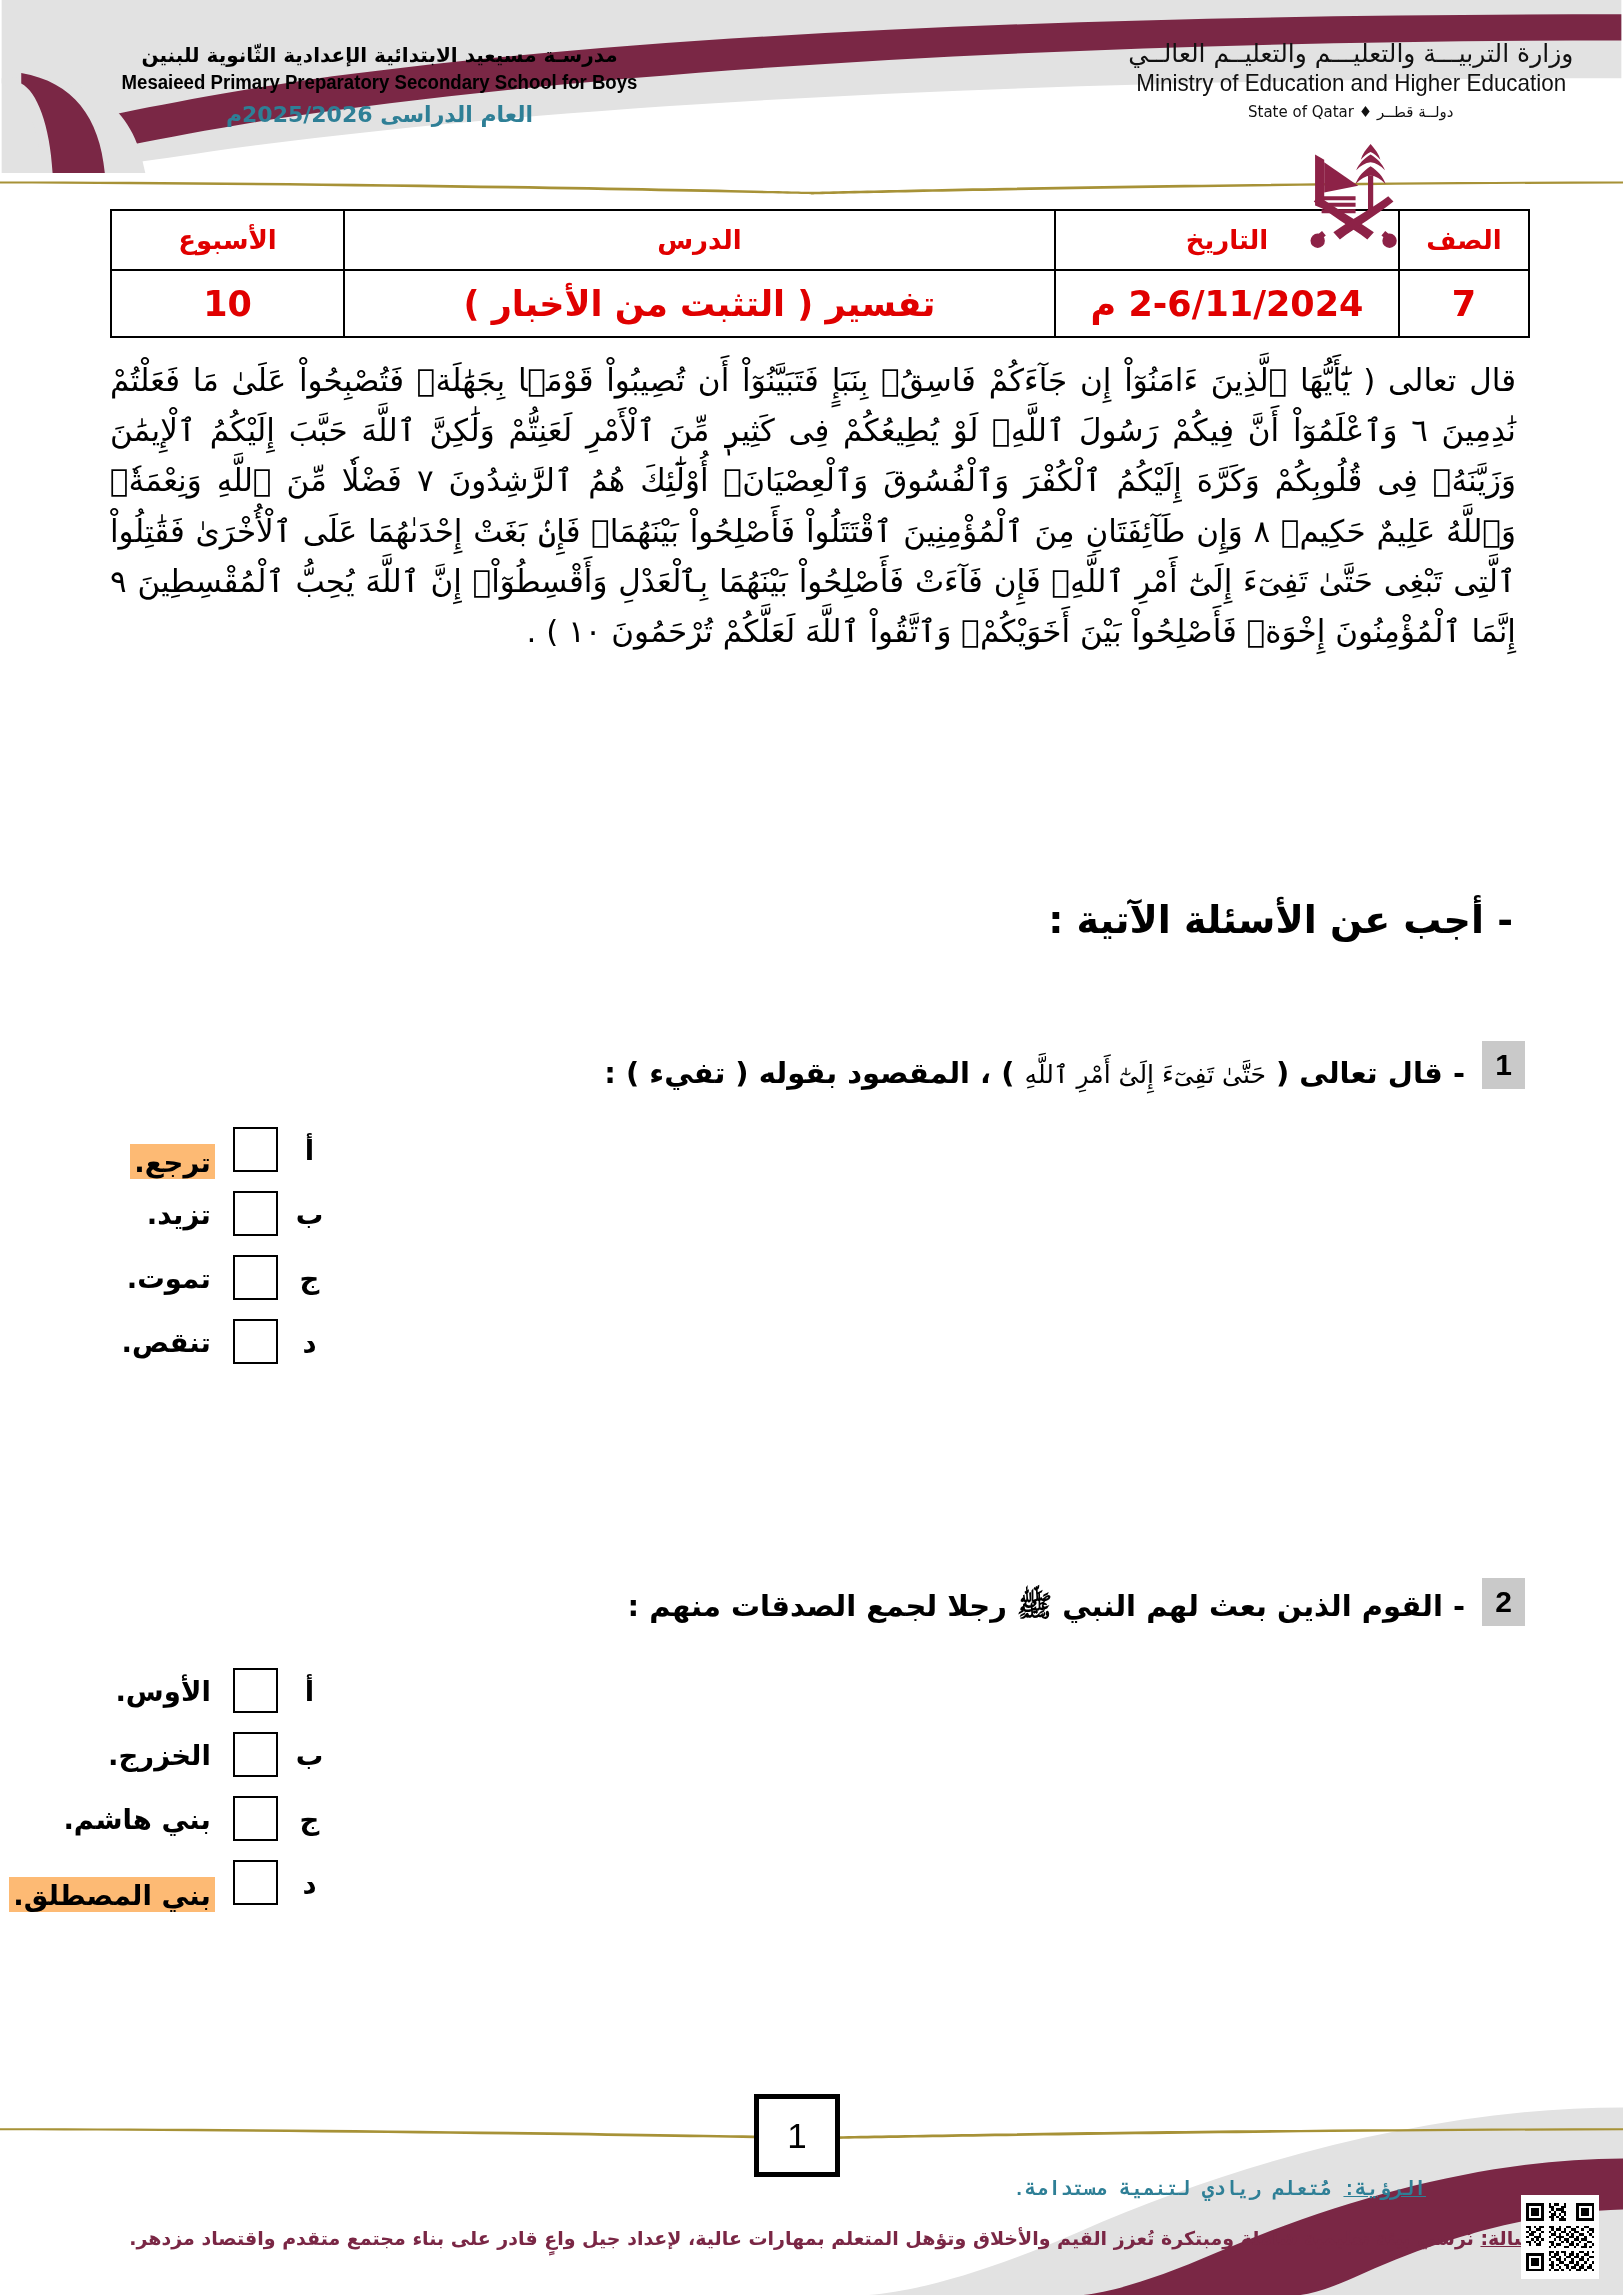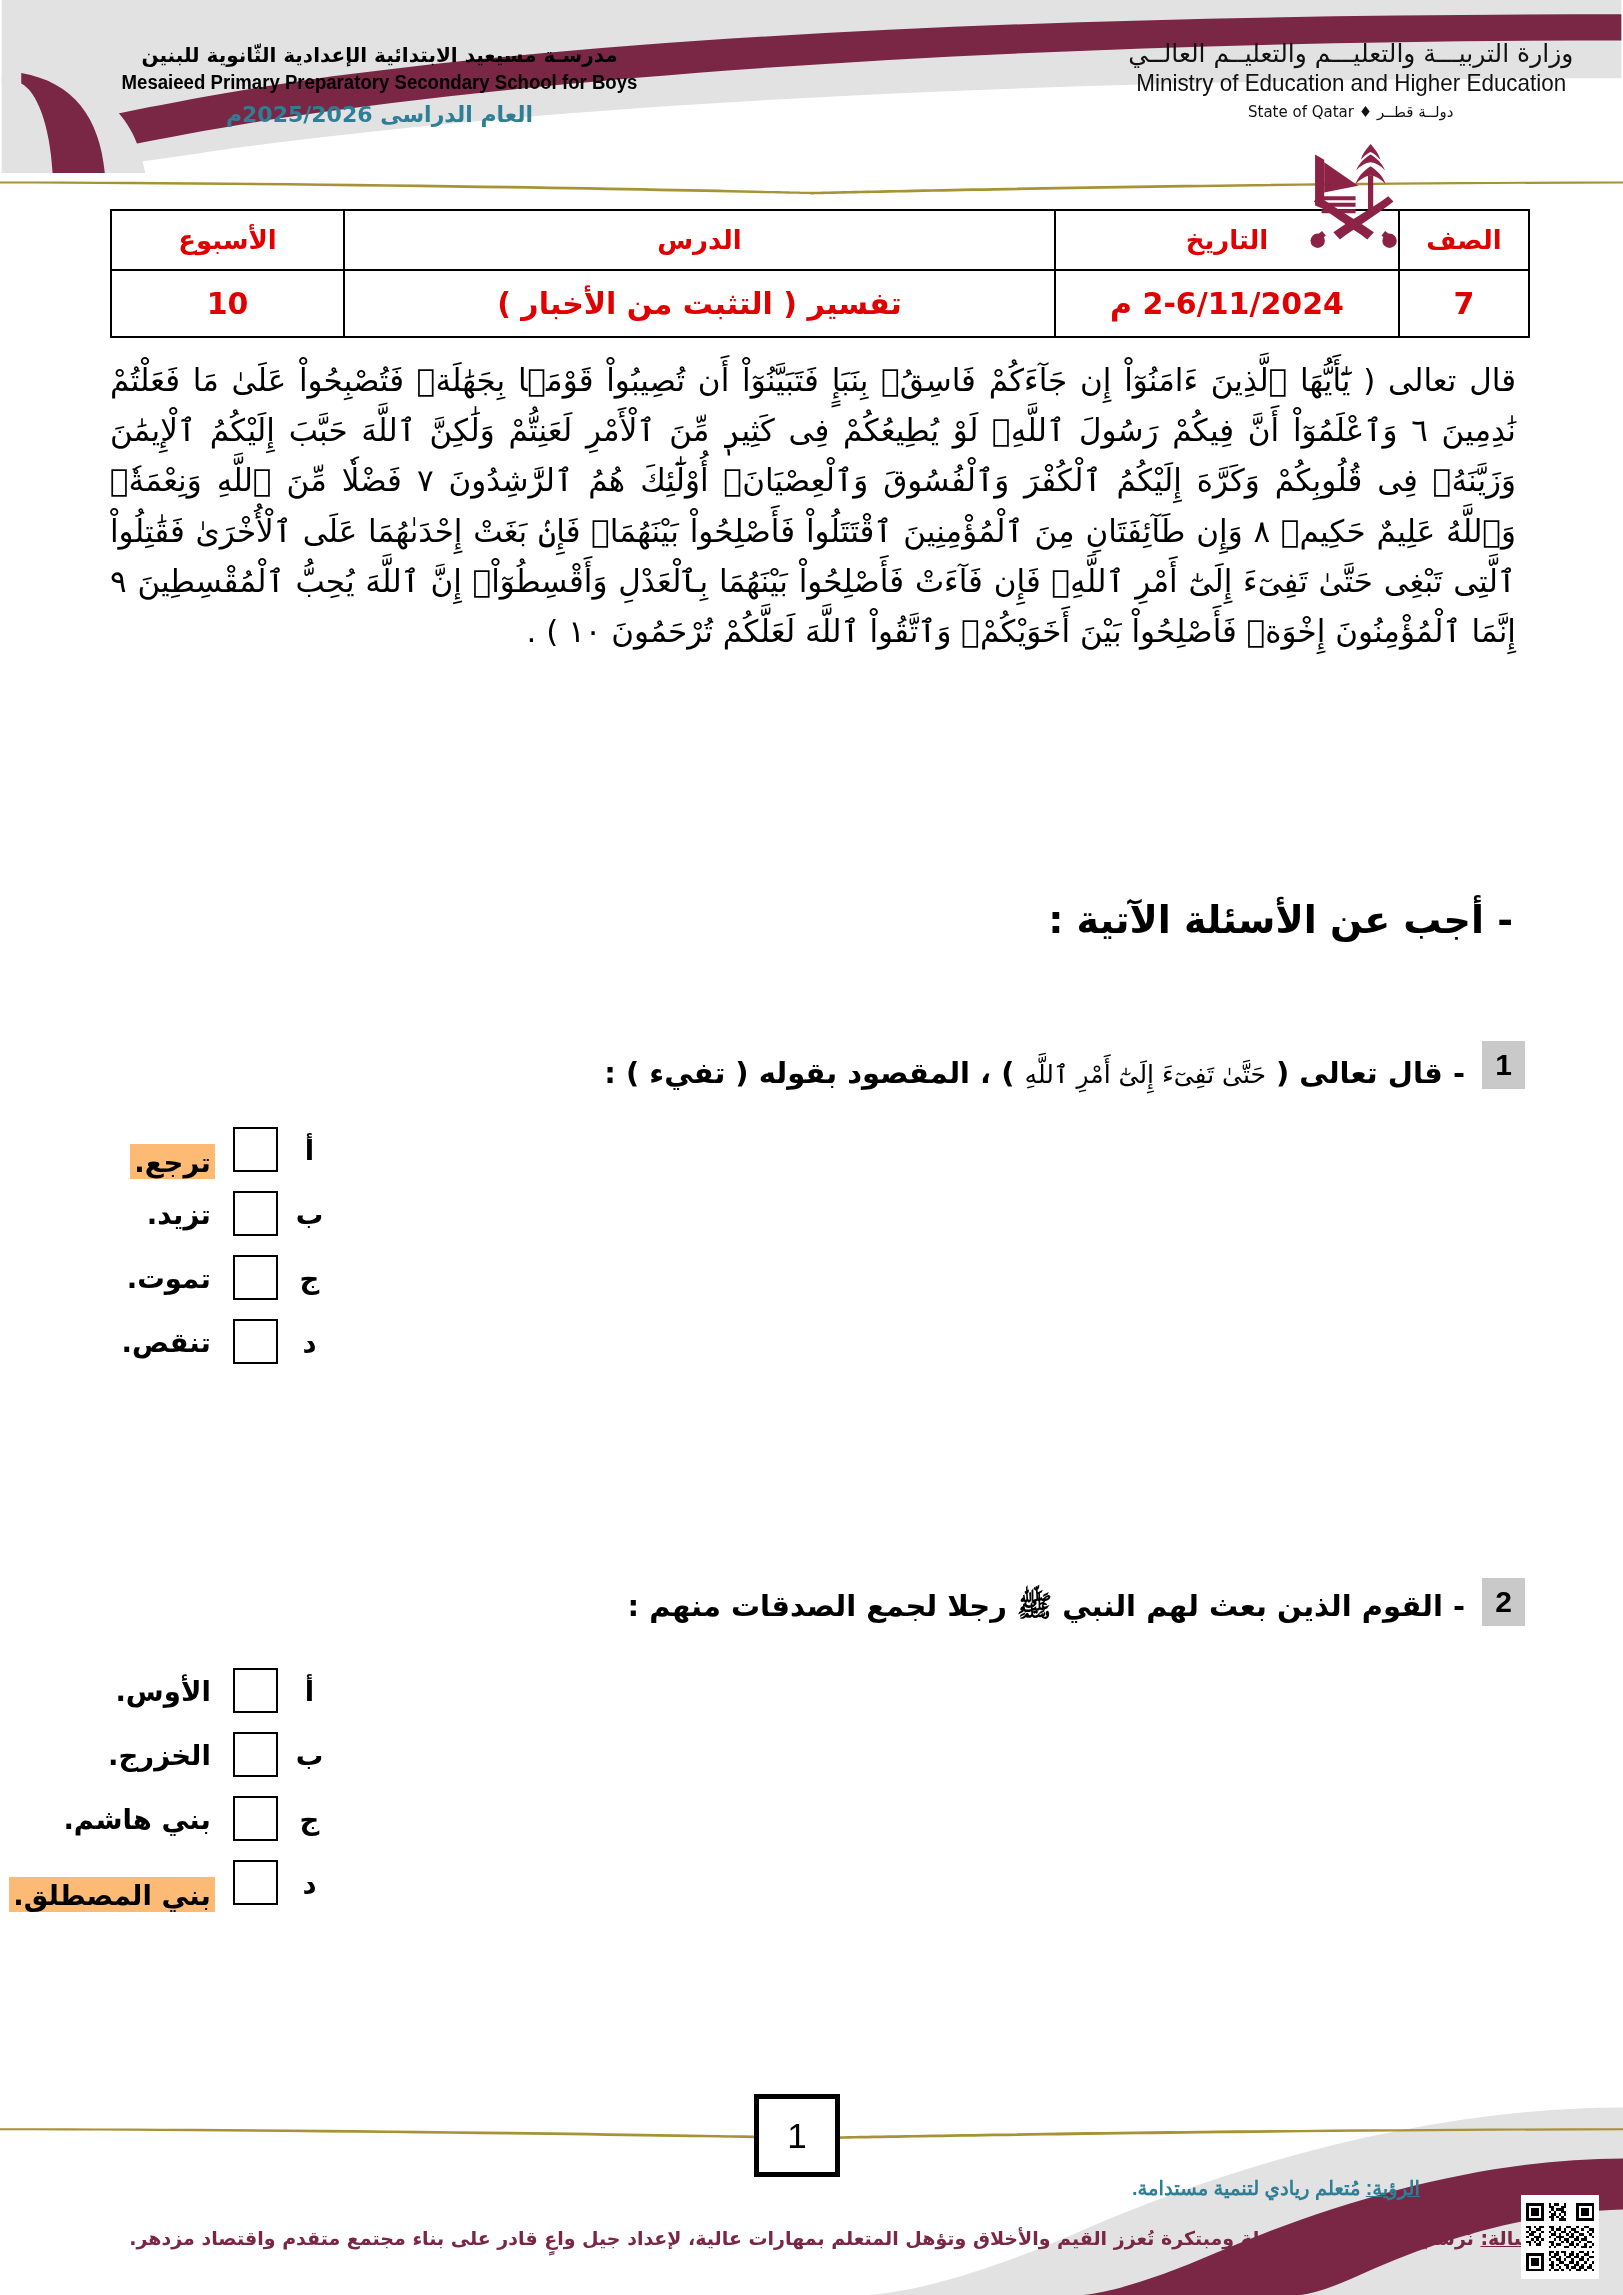--- a/index.html
+++ b/index.html
@@ -122,21 +122,21 @@
   }
   #info-table td {
     border: 2px solid #000;
     text-align: center;
     vertical-align: middle;
     color: #e00000;
     font-family: "DejaVu Sans", "Liberation Sans", sans-serif;
     font-weight: bold;
   }
   #info-table tr.head td { height: 56px; font-size: 26px; }
-  #info-table tr.vals td { height: 63px; font-size: 30px; text-align: center; }
+  #info-table tr.vals td { height: 63px; font-size: 35px; text-align: center; }
   .col-week  { width: 229px; border-radius: 20px; }
   .col-lesson{ width: 707px; }
   .col-date  { width: 340px; }
   .col-grade { width: 126px; }
 
   
   #quran-passage {
     position: absolute;
     left: 110px;
     top: 355px;
@@ -259,23 +259,23 @@
     display: flex;
     align-items: center;
     justify-content: center;
     font-family: "Liberation Sans", sans-serif;
     font-size: 35px;
     color: #000;
     z-index: 8;
   }
   #vision-line {
     position: absolute;
-    right: 203px;
+    right: 197px;
     top: 2177px;
-    font-family: Liberation Sans, sans-serif;
+    font-family: Liberation Mono, monospace;
     font-size: 19.6px;
     font-weight: bold;
     color: #2e7f96;
     direction: rtl;
     white-space: nowrap;
     z-index: 8;
   }
   #mission-line {
     position: absolute;
     right: 65px;

